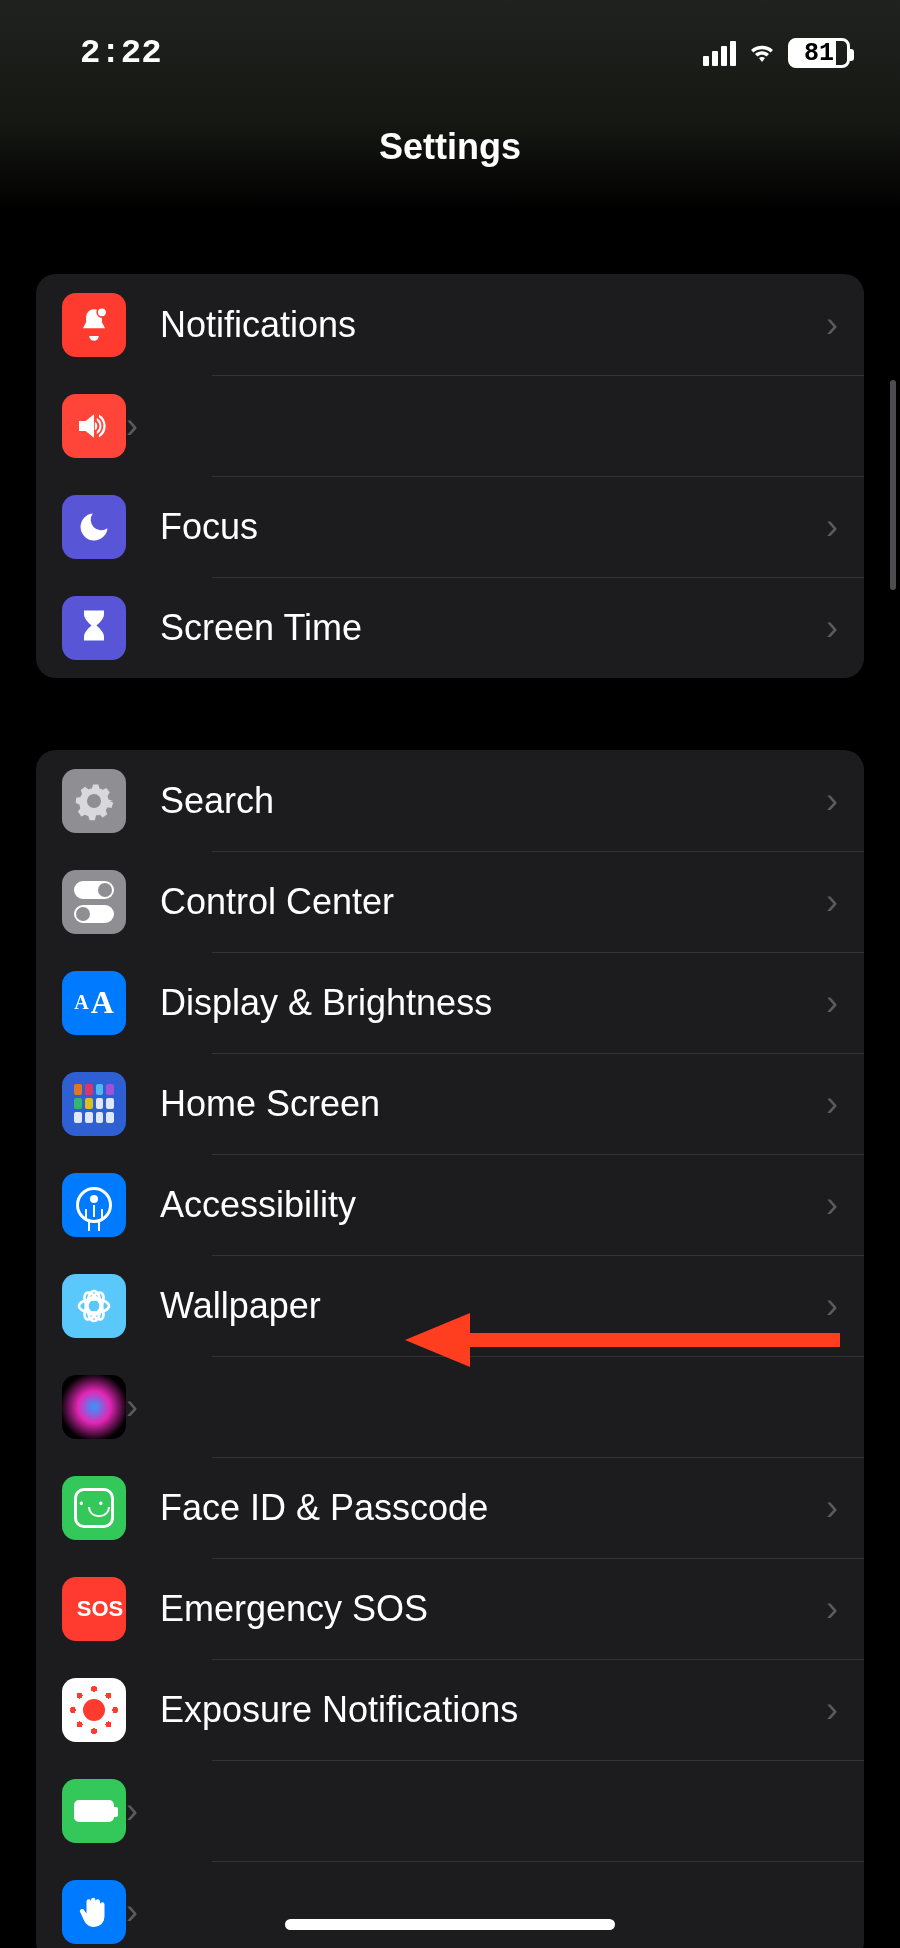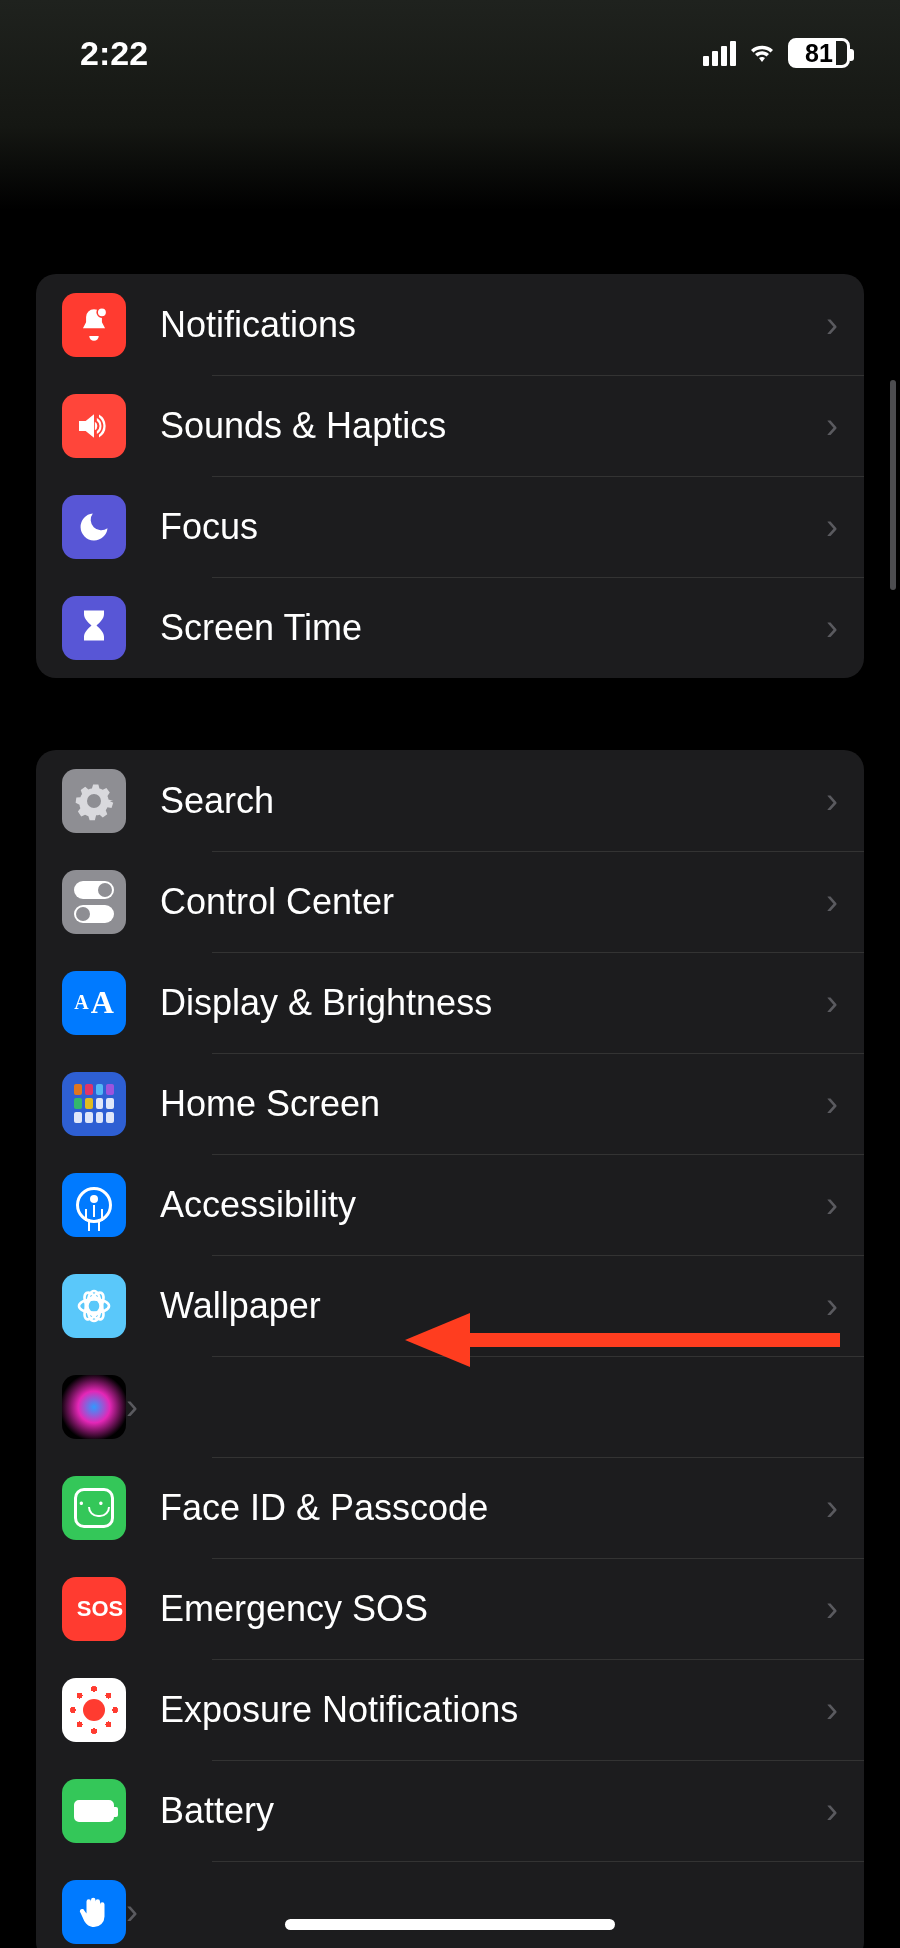--- a/index.html
+++ b/index.html
@@ -19,20 +19,21 @@
     position: relative;
   }
   .status-bar {
     display: flex;
     justify-content: space-between;
     align-items: center;
     padding: 0 50px 0 80px;
     height: 50px;
     font-size: 34px;
     font-weight: 600;
+    font-family: Liberation Mono, monospace;
   }
   .status-right { display:flex; align-items:center; gap:10px; }
   .title-row {
     display:flex;
     justify-content:center;
     margin-top: 48px;
   }
   .page-title { font-size: 36px; font-weight: 600; }
 
   .content { padding: 0 36px; }
@@ -169,20 +170,23 @@
       <span class="wifi">
         <svg width="32" height="24" viewBox="0 0 32 24">
             <path d="M16 21 L13 17 C14.8 15.5 17.2 15.5 19 17 Z M9 13 C13 9.4 19 9.4 23 13 L20.5 15.5 C18 13.3 14 13.3 11.5 15.5 Z M5 9 C11 3.4 21 3.4 27 9 L24.5 11.5 C20 7.2 12 7.2 7.5 11.5 Z" fill="#fff"></path>
           </svg>
       </span>
       <span class="batt-pill">
           <span>81</span>
         </span>
     </div>
   </div>
+  <div class="title-row">
+    <span class="page-title">Settings</span>
+  </div>
 </div>
 
 <div class="content">
 
   <div class="group first">
     <div class="row">
       <div class="icon-box bg-red">
         <svg width="38" height="38" viewBox="0 0 24 24" fill="#fff">
             <path d="M12 2a5 5 0 0 0-5 5v3.3L5 14h14l-2-3.7V7a5 5 0 0 0-5-5zm0 20a3 3 0 0 0 3-3H9a3 3 0 0 0 3 3z"></path>
             <circle cx="17" cy="4" r="3" fill="#fff" stroke="#ff3b30" stroke-width="1"></circle>
@@ -190,21 +194,20 @@
       </div>
       <span class="label">Notifications</span>
       <span class="chevron">›</span>
     </div>
     <div class="row">
       <div class="icon-box bg-red2">
         <svg width="40" height="40" viewBox="0 0 24 24" fill="#fff">
             <path d="M3 9v6h4l5 4V5L7 9H3zm11 3a3 3 0 0 0-1.5-2.6v5.2A3 3 0 0 0 14 12zm2.5 0a5.5 5.5 0 0 0-2.8-4.8v1.6a4 4 0 0 1 0 6.4v1.6A5.5 5.5 0 0 0 16.5 12zm2.5 0a8 8 0 0 0-4-6.9v1.7a6.5 6.5 0 0 1 0 10.4v1.7a8 8 0 0 0 4-6.9z"></path>
           </svg>
       </div>
-      <span class="label">Sounds &amp; Haptics</span>
       <span class="chevron">›</span>
     </div>
     <div class="row">
       <div class="icon-box bg-indigo">
         <svg width="36" height="36" viewBox="0 0 24 24" fill="#fff">
             <path d="M21 12.8A9 9 0 1 1 11.2 3a7 7 0 0 0 9.8 9.8z"></path>
           </svg>
       </div>
       <span class="label">Focus</span>
       <span class="chevron">›</span>
@@ -305,21 +308,20 @@
       <div class="icon-box bg-white">
         <div class="i-exposure"></div>
       </div>
       <span class="label">Exposure Notifications</span>
       <span class="chevron">›</span>
     </div>
     <div class="row">
       <div class="icon-box bg-green">
         <div class="i-battery"></div>
       </div>
-      <span class="label">Battery</span>
       <span class="chevron">›</span>
     </div>
     <div class="row">
       <div class="icon-box bg-blue">
         <svg width="36" height="36" viewBox="0 0 24 24" fill="#fff">
             <path d="M7 11V5a1.5 1.5 0 1 1 3 0V4a1.5 1.5 0 1 1 3 0v1a1.5 1.5 0 1 1 3 0v2a1.5 1.5 0 1 1 3 0v8a7 7 0 0 1-7 7c-3 0-5-1.5-6.5-4L3 12.5A1.5 1.5 0 1 1 5.5 11L7 13z"></path>
           </svg>
       </div>
       <span class="chevron">›</span>
     </div>

